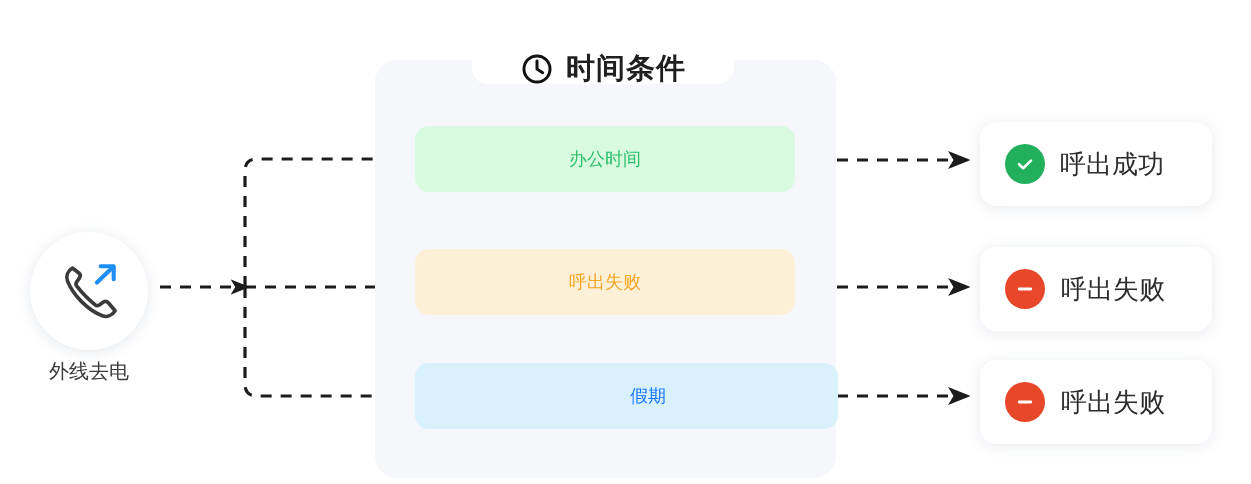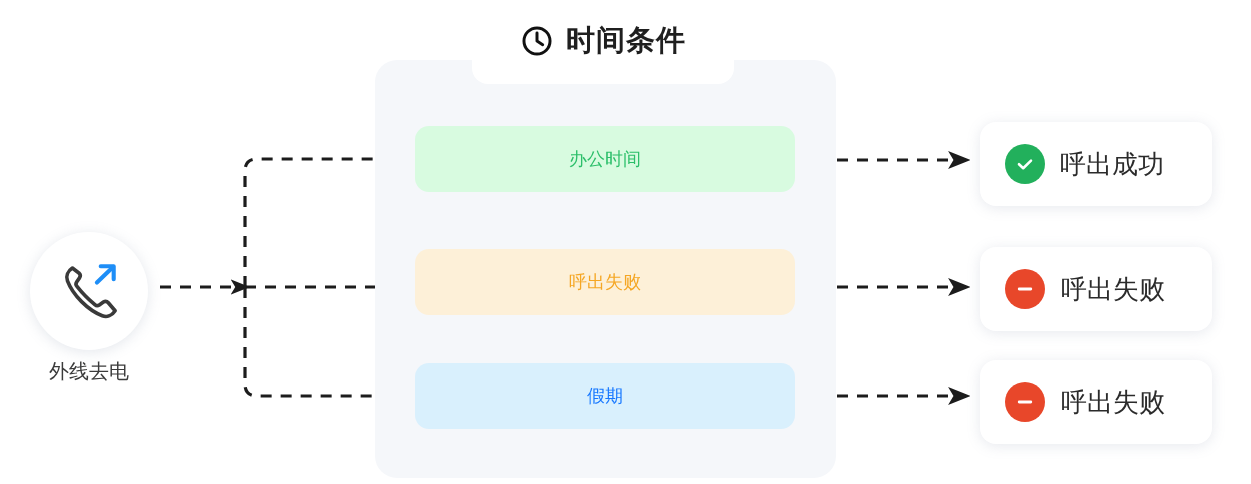--- a/index.html
+++ b/index.html
@@ -66,21 +66,21 @@
     top: 52px;
     width: 262px;
     height: 32px;
     background: #ffffff;
     border-bottom-left-radius: 16px;
     border-bottom-right-radius: 16px;
   }
   #panel-title {
     position: absolute;
     left: 472px;
-    top: 16px;
+    top: 44px;
     width: 262px;
     height: 50px;
     display: flex;
     align-items: center;
     justify-content: center;
     gap: 12px;
   }
   #panel-title-text {
     font-size: 29px;
     font-weight: bold;
@@ -97,21 +97,21 @@
     height: 66px;
     border-radius: 14px;
     display: flex;
     align-items: center;
     justify-content: center;
     font-size: 18px;
     white-space: nowrap;
   }
   #chip-0 { top: 126px; background: #d8fbe0; color: #2cbf6a; }
   #chip-1 { top: 249px; background: #fdf0d8; color: #f5a623; }
-  #chip-2 { top: 363px; background: #d9f0fd; color: #1677ff; }
+  #chip-2 { top: 363px; background: #d9f0fd; color: #1677ff; padding-left: 43px; }
 
   
   .result-card {
     position: absolute;
     left: 980px;
     width: 232px;
     height: 84px;
     background: #ffffff;
     border-radius: 16px;
     box-shadow: 0 2px 14px rgba(120,135,160,0.18);

